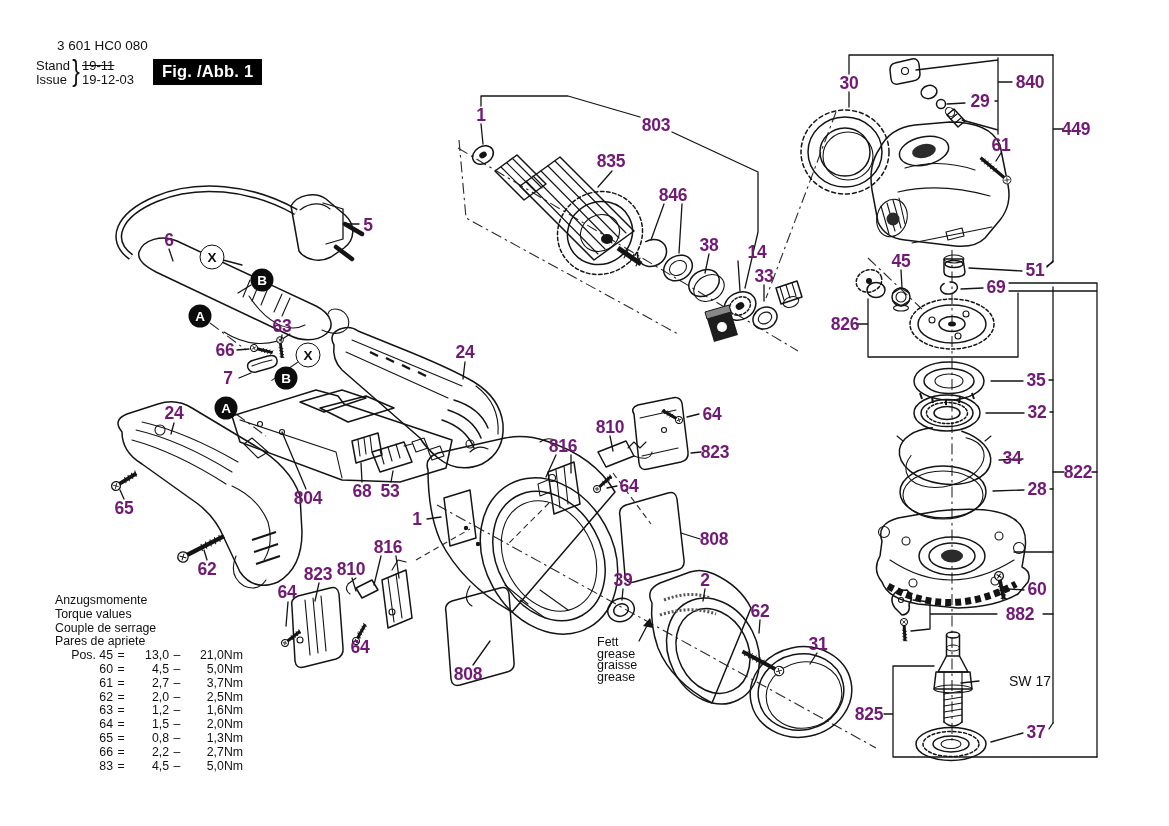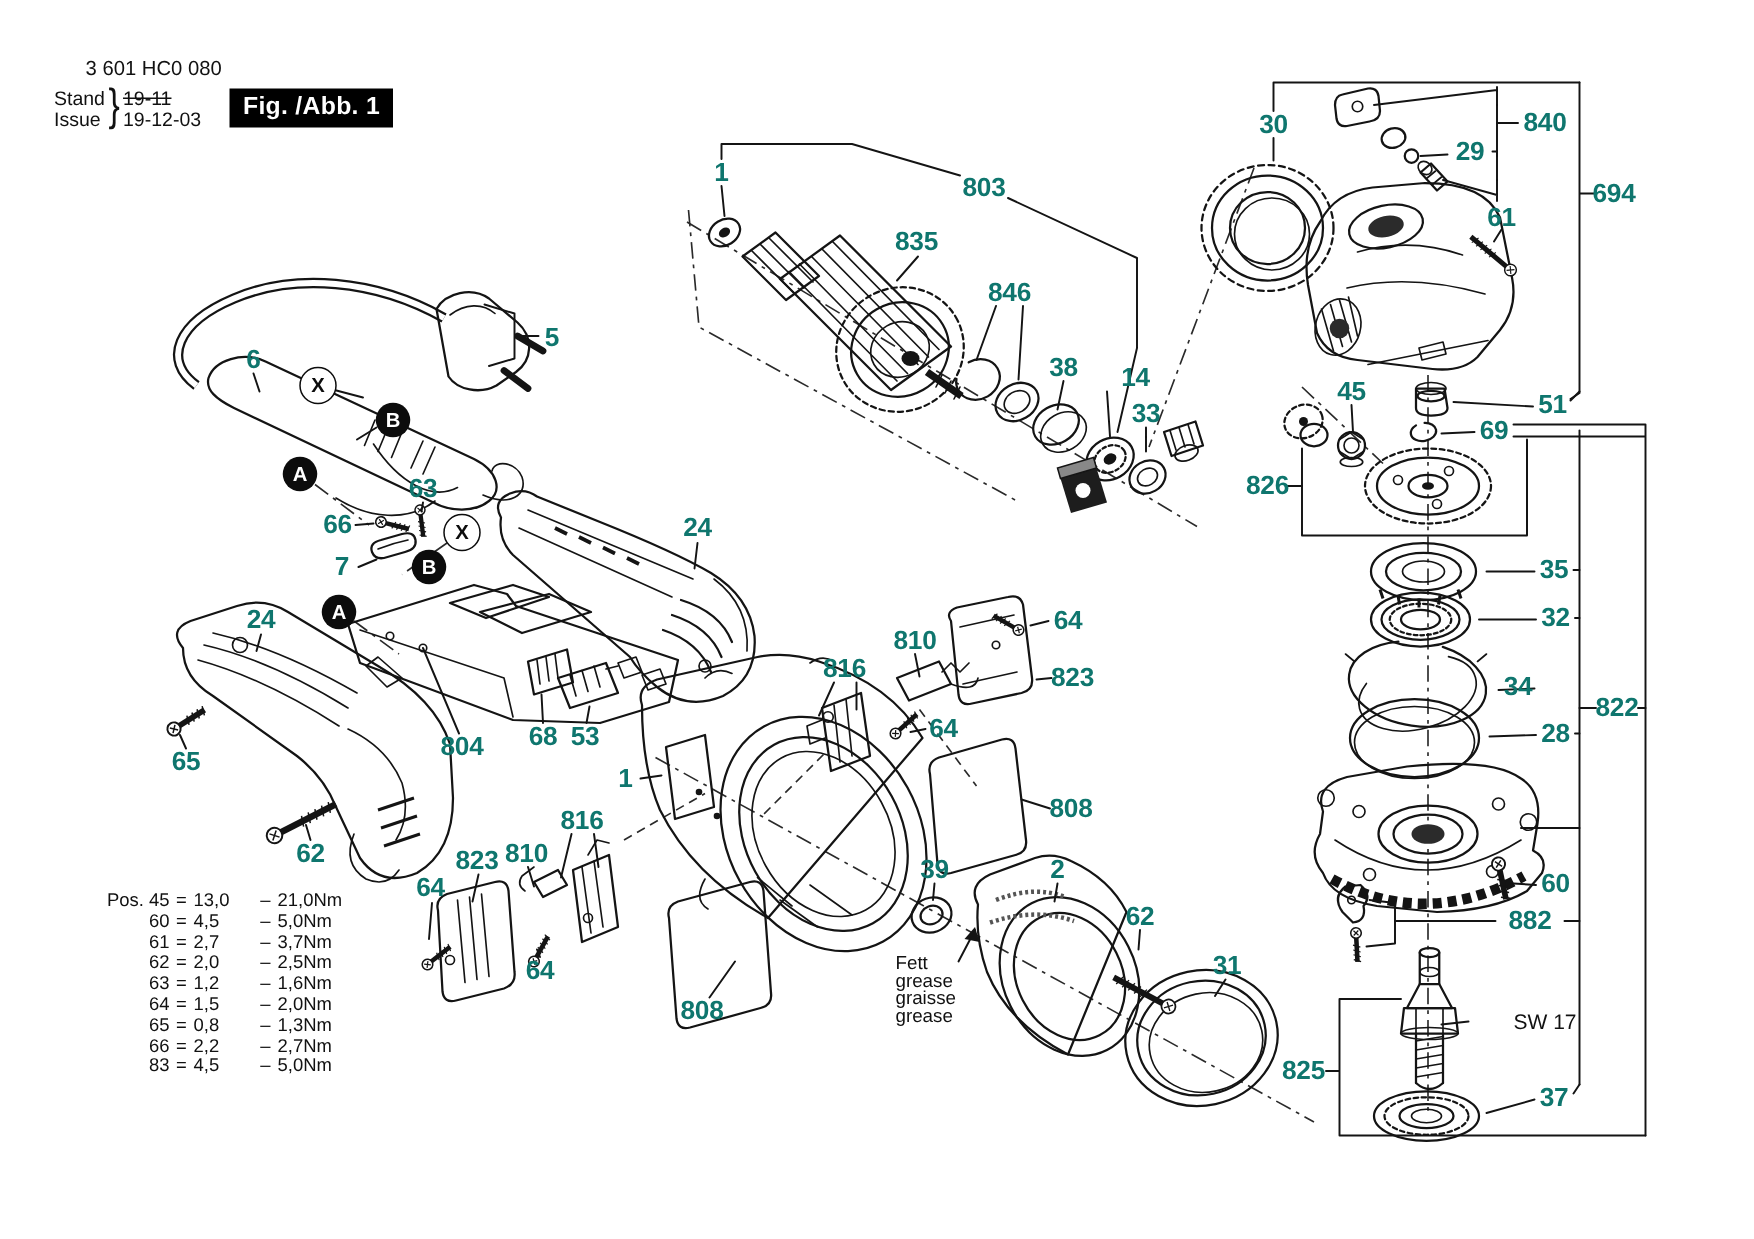--- a/index.html
+++ b/index.html
@@ -5,37 +5,37 @@
   html,body{margin:0;padding:0;background:#fff;}
   .page{position:relative;width:1169px;height:826px;background:#fff;overflow:hidden;
         font-family:"Liberation Sans",sans-serif;color:#111;}
   svg.drawing{position:absolute;left:0;top:0;}
   .ln{stroke:#141414;fill:none;stroke-width:1.5;stroke-linecap:round;stroke-linejoin:round;}
   .thin{stroke-width:1.1;}
   .lead{stroke:#141414;fill:none;stroke-width:1.3;stroke-linecap:round;stroke-linejoin:round;}
   .dd{stroke:#2a2a2a;fill:none;stroke-width:1.1;stroke-dasharray:11 4 2.5 4;}
   .dsh{stroke:#2a2a2a;fill:none;stroke-width:1.1;stroke-dasharray:6 4;}
   .part-label{position:absolute;transform:translate(-50%,-50%);font-weight:bold;
-        font-size:17.5px;letter-spacing:-0.2px;white-space:nowrap;color:#0f766e;}
+        font-size:17.5px;letter-spacing:-0.2px;white-space:nowrap;color:#701a75;}
   .marker{position:absolute;transform:translate(-50%,-50%);width:23px;height:23px;border-radius:50%;
         display:flex;align-items:center;justify-content:center;font-weight:bold;font-size:13.5px;}
   .marker.filled{background:#0c0c0c;color:#fff;}
   .marker.outline{background:#fff;color:#0c0c0c;border:1.9px solid #0c0c0c;}
   .header-partno{position:absolute;left:57px;top:38px;font-size:13.5px;}
   .stand-issue{position:absolute;left:36px;top:58px;display:flex;align-items:center;}
   .si-labels,.si-values{display:flex;flex-direction:column;font-size:13px;line-height:14.5px;}
   .brace{font-size:30px;font-weight:400;transform:scaleX(.75);margin:-4px 1px 0 1px;}
   .struck{text-decoration:line-through;}
   .fig-box{position:absolute;left:153px;top:59px;background:#000;color:#fff;font-weight:bold;
         font-size:16.5px;padding:3px 9px 4px 9px;letter-spacing:.2px;}
   .torque{position:absolute;left:55px;top:594px;font-size:12.3px;line-height:13.8px;}
   .trow{display:grid;grid-template-columns:58px 16px 40px 16px 58px;}
   .trow .pos{text-align:right;}
   .trow .eq,.trow .dash{text-align:center;}
-  .trow .min,.trow .max{}
+  .trow .min,.trow .max{text-align:right;}
   .notes{position:absolute;left:283px;top:699px;font-size:12.5px;line-height:15px;}
   .grease{position:absolute;left:597px;top:637px;font-size:12.5px;line-height:11.5px;}
   .sw-note{position:absolute;left:981px;top:673px;font-size:14px;margin-left:28px;}
 </style>
 </head>
 <body>
 
 <div class="page">
 
   <svg class="drawing" width="1169" height="826" viewBox="0 0 1169 826">
@@ -352,20 +352,26 @@
     <span class="brace">}</span>
     <div class="si-values">
       <span class="struck">19-11</span>
       <span>19-12-03</span>
     </div>
   </div>
   <div class="fig-box">Fig. /Abb. 1</div>
 
   <div class="torque">
     <div>
+        <div>Anzugsmomente</div>
+        <div>Torque values</div>
+        <div>Couple de serrage</div>
+        <div>Pares de apriete</div>
+      </div>
+    <div>
         <div class="trow">
           <span class="pos">Pos. 45</span>
           <span class="eq">=</span>
           <span class="min">13,0</span>
           <span class="dash">–</span>
           <span class="max">21,0Nm</span>
         </div>
         <div class="trow">
           <span class="pos">60</span>
           <span class="eq">=</span>
@@ -437,21 +443,21 @@
       <div class="part-label" style="left: 481px; top: 115px;">1</div>
       <div class="part-label" style="left: 656px; top: 125px;">803</div>
       <div class="part-label" style="left: 611px; top: 161px;">835</div>
       <div class="part-label" style="left: 673px; top: 195px;">846</div>
       <div class="part-label" style="left: 709px; top: 245px;">38</div>
       <div class="part-label" style="left: 737px; top: 252px; margin-left: 20px;">14</div>
       <div class="part-label" style="left: 764px; top: 276px;">33</div>
       <div class="part-label" style="left: 849px; top: 83px;">30</div>
       <div class="part-label" style="left: 980px; top: 101px;">29</div>
       <div class="part-label" style="left: 1030px; top: 82px;">840</div>
-      <div class="part-label" style="left: 1076px; top: 129px;">694</div>
+      <div class="part-label" style="left: 1076px; top: 129px;">449</div>
       <div class="part-label" style="left: 1001px; top: 145px;">61</div>
       <div class="part-label" style="left: 1035px; top: 270px;">51</div>
       <div class="part-label" style="left: 996px; top: 287px;">69</div>
       <div class="part-label" style="left: 845px; top: 324px;">826</div>
       <div class="part-label" style="left: 901px; top: 261px;">45</div>
       <div class="part-label" style="left: 1036px; top: 380px;">35</div>
       <div class="part-label" style="left: 1037px; top: 412px;">32</div>
       <div class="part-label" style="left: 1012px; top: 458px;">34</div>
       <div class="part-label" style="left: 1037px; top: 489px;">28</div>
       <div class="part-label" style="left: 1078px; top: 472px;">822</div>

